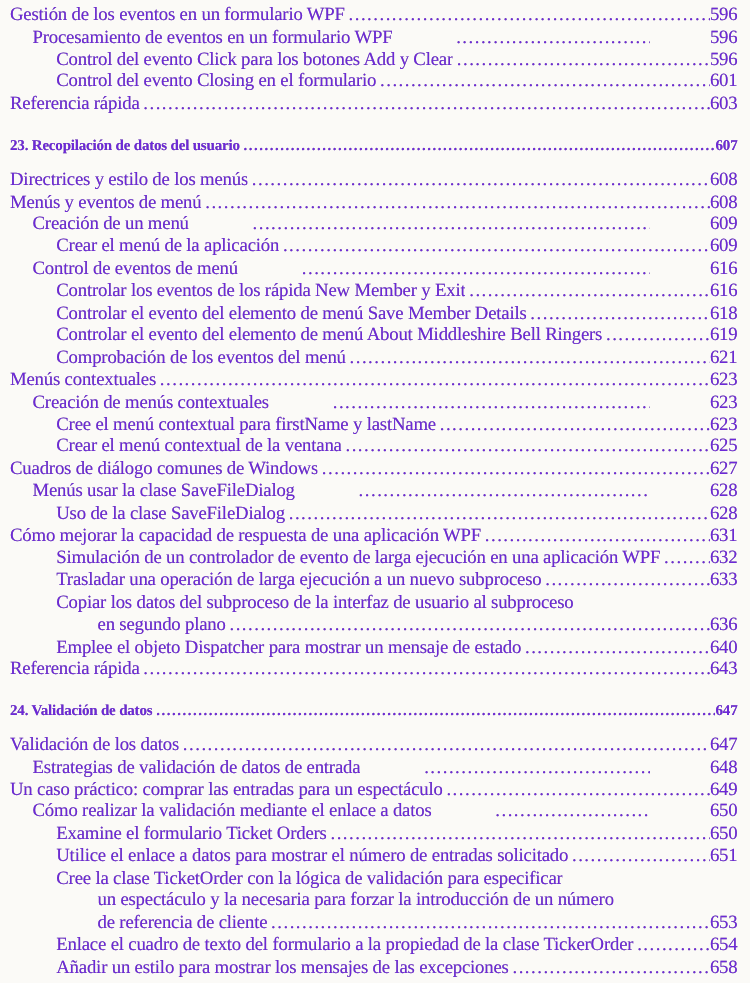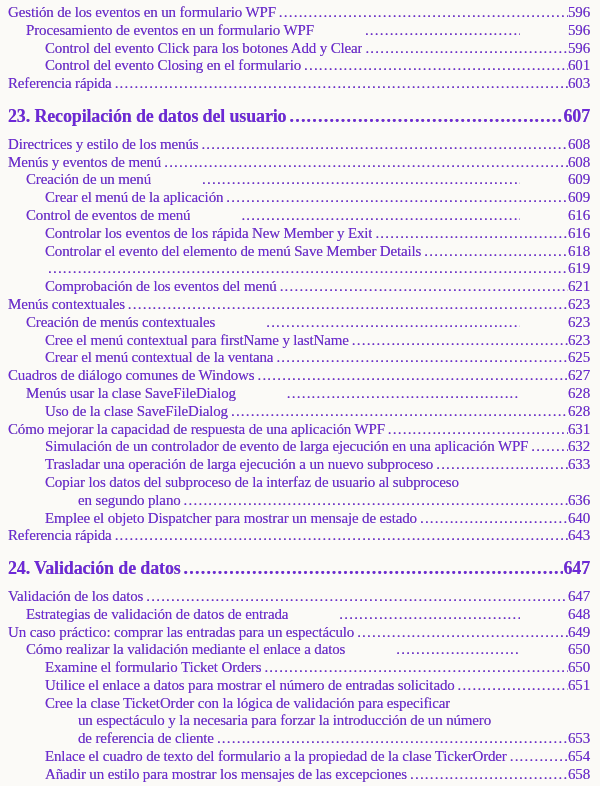--- a/index.html
+++ b/index.html
@@ -25,21 +25,21 @@
     display: flex;
     align-items: baseline;
     height: 17.8px;
     line-height: 17.8px;
     white-space: nowrap;
   }
   .row.chapter {
     margin-top: 15px;
     margin-bottom: 10px;
     font-weight: bold;
-    font-size: 18px;
+    font-size: 12px;
   }
   .indent-0 { padding-left: 0; }
   .indent-1 { padding-left: 18px; gap: 48px; }
   .indent-2 { padding-left: 37px; }
   .indent-3 { padding-left: 70px; }
   .title {
     flex: 0 1 auto;
     overflow: hidden;
     white-space: nowrap;
   }
@@ -122,20 +122,21 @@
       <span class="title">Controlar los eventos de los rápida New Member y Exit</span>
       <span class="leader"></span>
       <span class="page">616</span>
     </div>
     <div class="row indent-2">
       <span class="title">Controlar el evento del elemento de menú Save Member Details</span>
       <span class="leader"></span>
       <span class="page">618</span>
     </div>
     <div class="row indent-2">
+      <span class="title">Controlar el evento del elemento de menú About Middleshire Bell Ringers</span>
       <span class="leader"></span>
       <span class="page">619</span>
     </div>
     <div class="row indent-2">
       <span class="title">Comprobación de los eventos del menú</span>
       <span class="leader"></span>
       <span class="page">621</span>
     </div>
     <div class="row indent-0">
       <span class="title">Menús contextuales</span>

